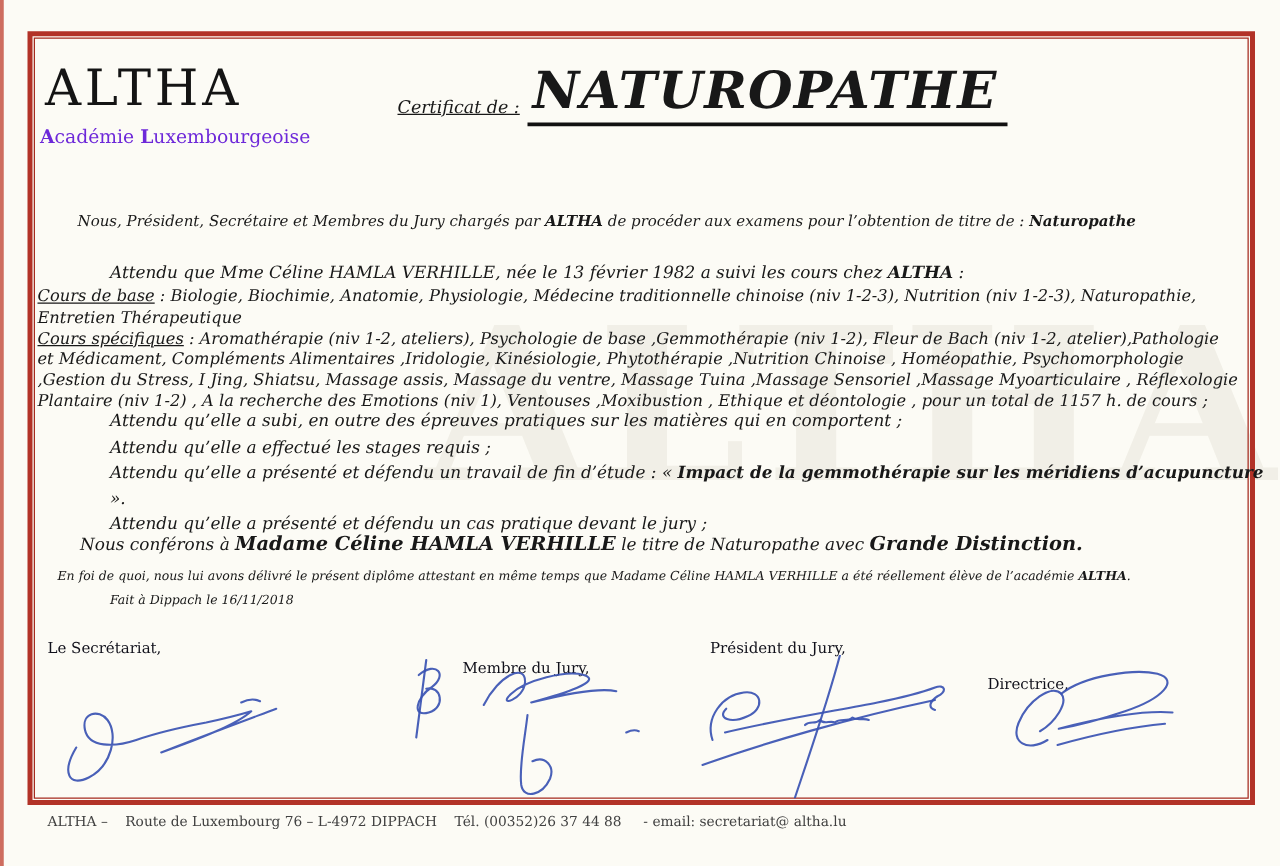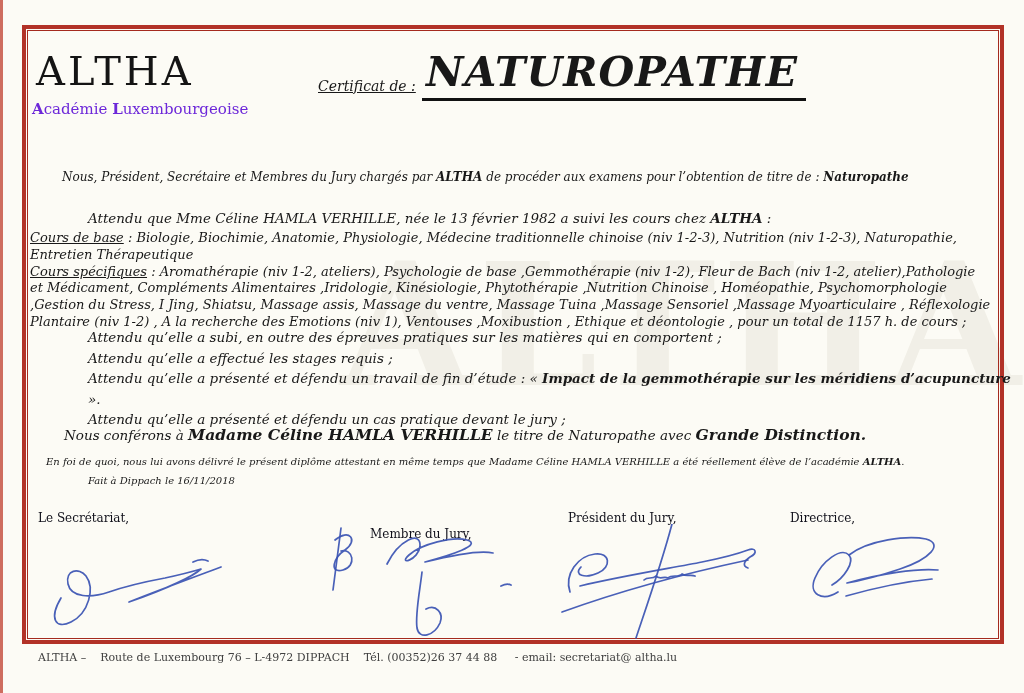--- a/index.html
+++ b/index.html
@@ -40,21 +40,21 @@
   .attendus{left:88px;top:327px;font-size:13.5px;font-style:italic;line-height:20.5px;}
   .conferral{left:64px;top:425px;font-size:13.5px;font-style:italic;}
   .conferral .big{font-size:15.5px;}
   .closing{left:46px;top:456px;width:950px;font-size:10px;font-style:italic;}
   .dateline{left:88px;top:475px;font-size:10px;font-style:italic;}
   
   .sig-label{font-size:12px;color:#10101a;}
   .lbl-secretariat{left:38px;top:511px;}
   .lbl-membre{left:330px;top:527px;margin-left:40px;}
   .lbl-president{left:568px;top:511px;text-align:right;}
-  .lbl-directrice{left:790px;top:511px;}
+  .lbl-directrice{left:790px;top:540px;}
   .sig{position:absolute;z-index:3;}
   .sig path{fill:none;stroke:#3a52b2;stroke-width:1.7;stroke-linecap:round;stroke-linejoin:round;opacity:.92;}
   .sig-1{left:45px;top:540px;}
   .sig-2{left:295px;top:524px;}
   .sig-3{left:552px;top:524px;}
   .sig-4{left:788px;top:530px;}
   
   .footer{left:38px;top:651px;font-size:11px;white-space:pre;color:#404040;}
 </style>
 </head>

